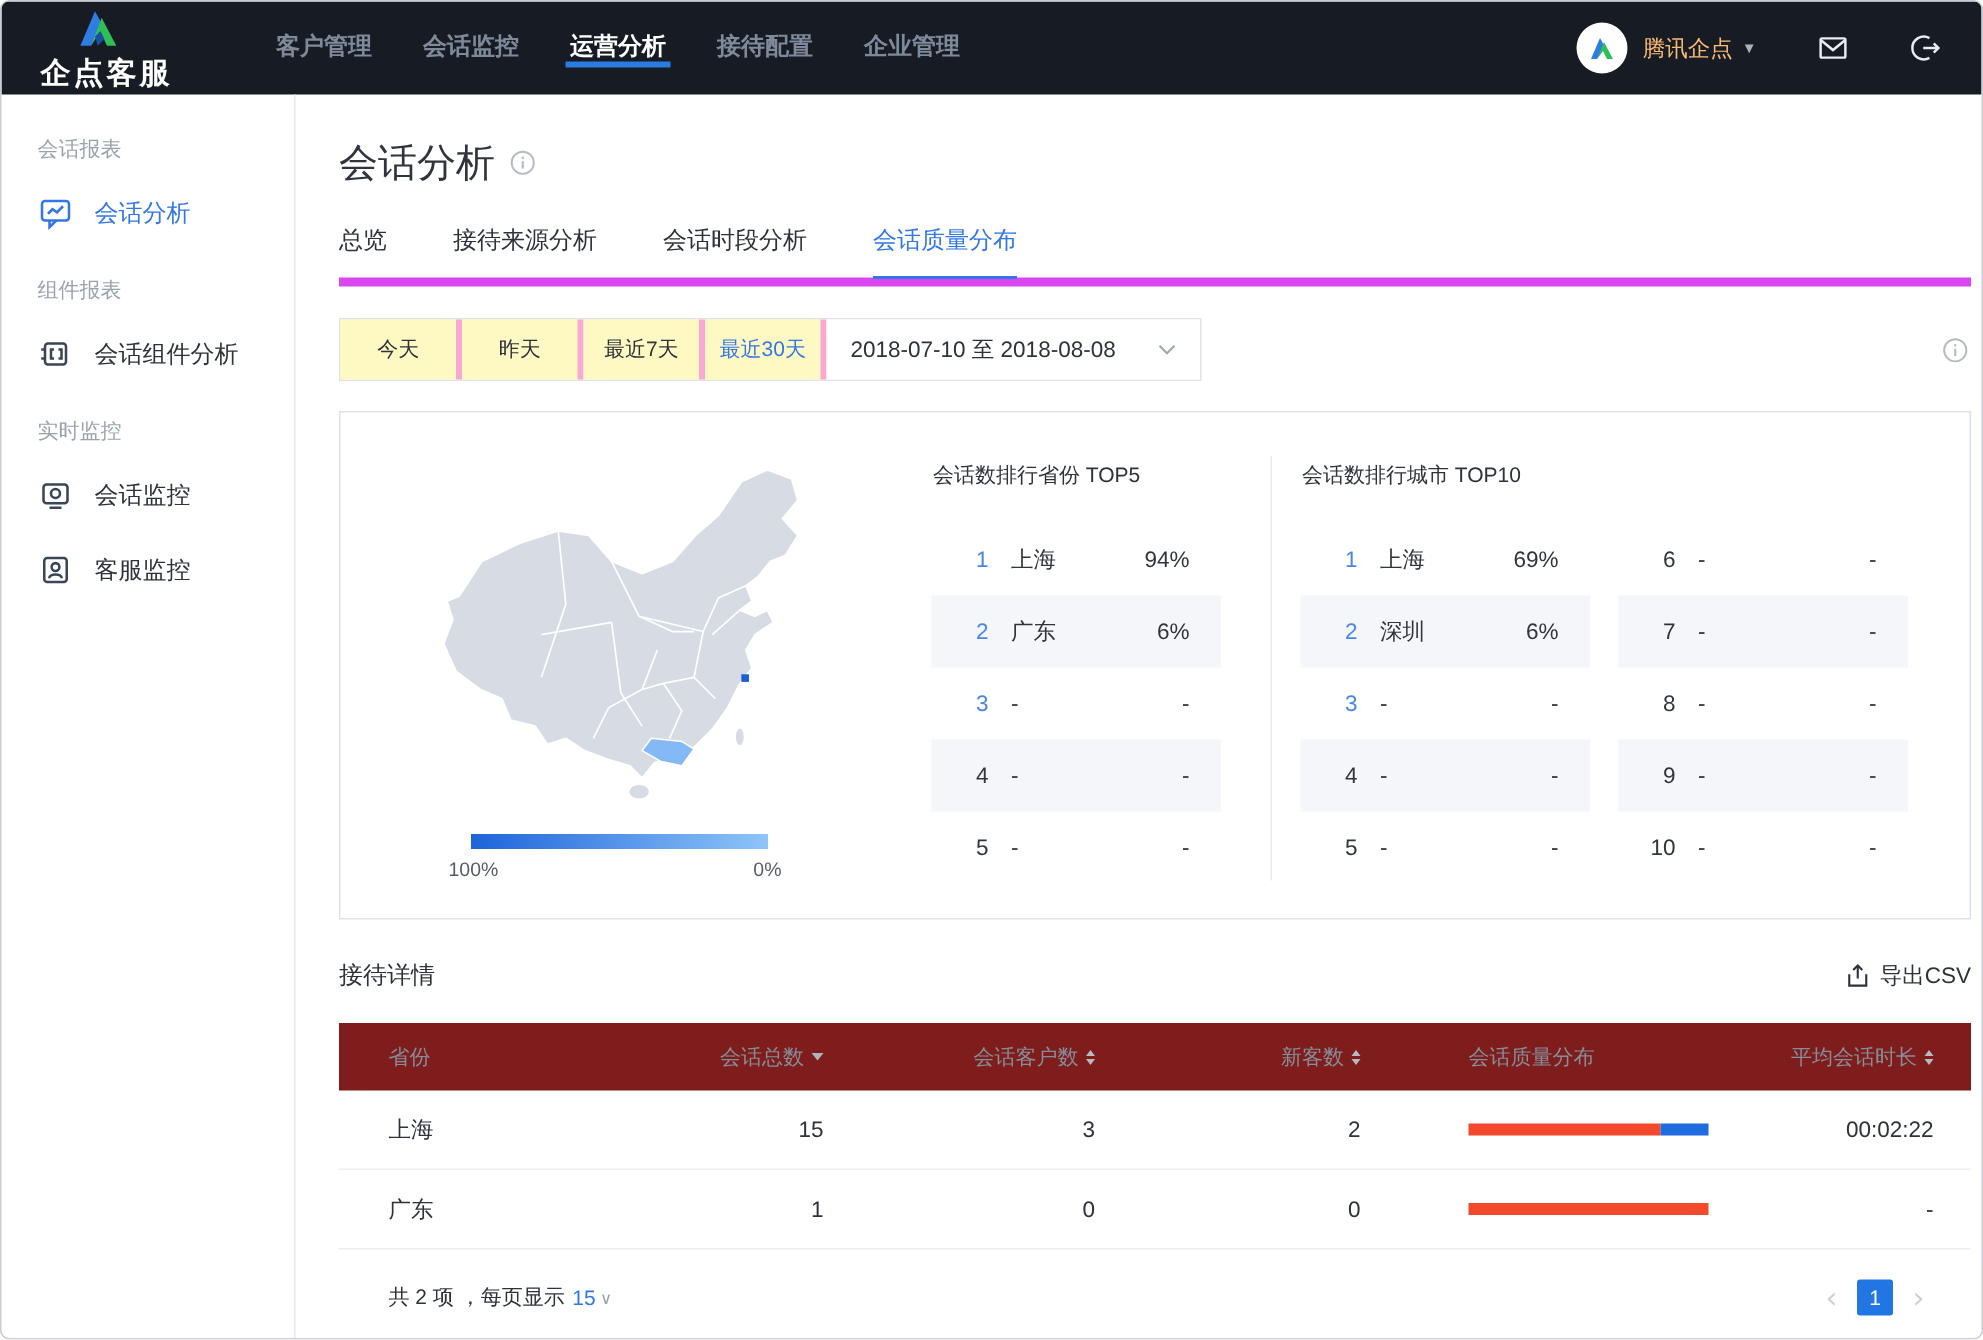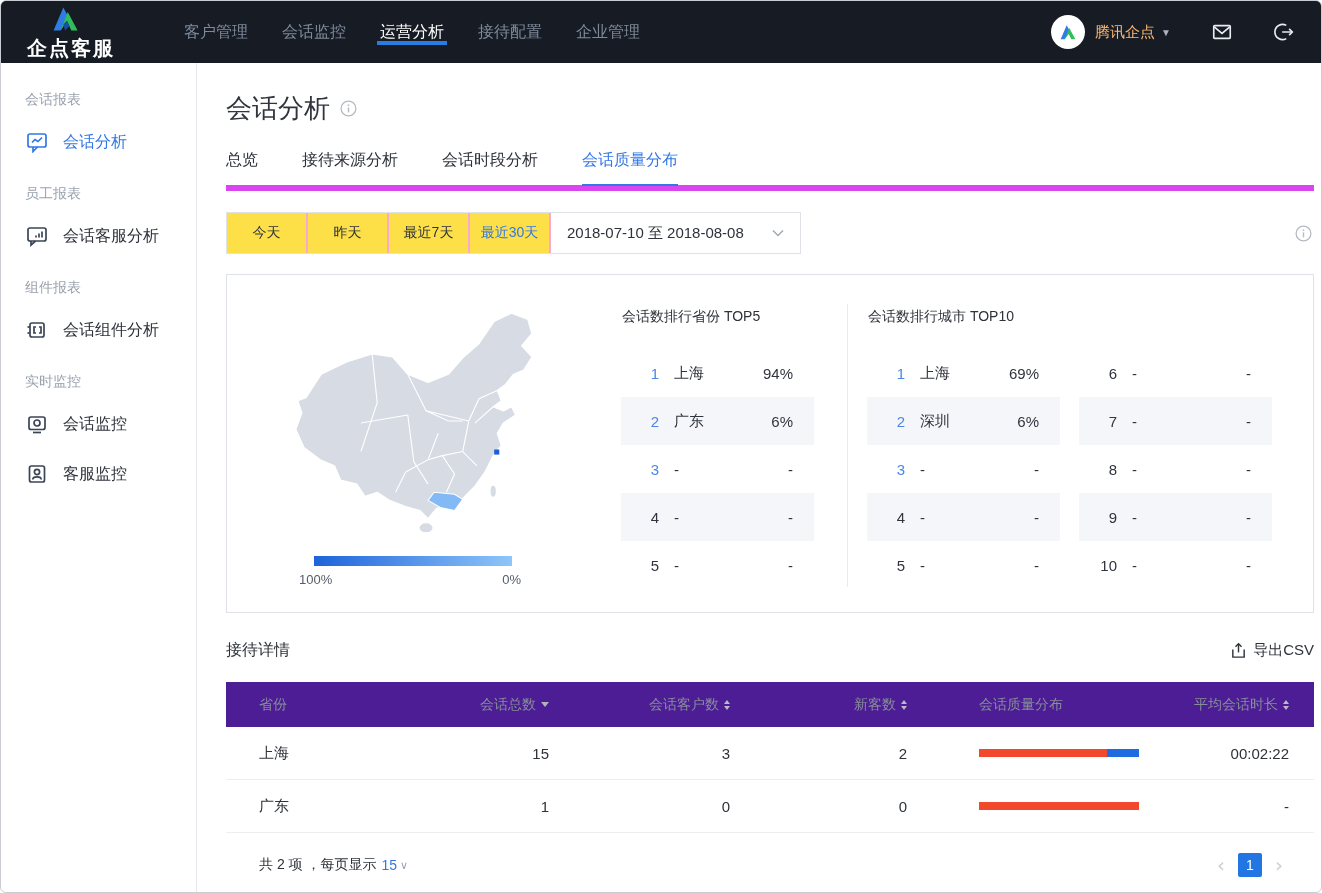--- a/index.html
+++ b/index.html
@@ -6,21 +6,21 @@
   html,body { width:1322px; height:893px; }
   body { font-family:"Liberation Sans","DejaVu Sans",sans-serif; background:#fff; color:#2e323a; }
   .window { width:1322px; height:893px; border:1px solid #c9ccd2; border-radius:6px; overflow:hidden; display:flex; flex-direction:column; background:#fff; }
 
   
   .navbar { height:62px; background:#161b24; display:flex; align-items:center; padding:0 26px; flex-shrink:0; }
   .brand { display:flex; align-items:center; margin-right:52px; cursor:pointer;flex-direction:column; }
   .brand-logo { width:32px; height:32px; margin-right:10px; }
   .brand-name { color:#fff; font-size:20px; font-weight:bold; letter-spacing:2px; }
   .nav-items { display:flex; height:62px; }
-  .nav-item { color:#7e8a9a; font-size:16px; padding:0 17px; height:44px; line-height:62px; position:relative; cursor:pointer; }
+  .nav-item { color:#7e8a9a; font-size:16px; padding:0 17px; height:44px; line-height:62px; position:relative; cursor:pointer;font-weight:bold; }
   .nav-item.active { color:#ffffff; }
   .nav-item.active::after { content:""; position:absolute; left:14px; right:14px; bottom:0; height:4px; background:#2b7ce0; }
   .nav-right { margin-left:auto; display:flex; align-items:center; }
   .avatar { width:34px; height:34px; border-radius:50%; background:#fff; display:flex; align-items:center; justify-content:center; cursor:pointer; }
   .avatar svg { width:24px; height:24px; }
   .account { display:flex; align-items:center; margin-left:10px; cursor:pointer; }
   .account-name { color:#fdba74; font-size:15px; }
   .account-caret { color:#aab2bf; font-size:10px; margin-left:6px; }
   .nav-icon { margin-left:40px; cursor:pointer; display:flex; }
   .nav-icon svg { width:22px; height:22px; }
@@ -42,21 +42,21 @@
   .title-row { margin-top:28px; display:flex; align-items:center; }
   .page-title { font-size:26px; color:#30343c; }
   .info-icon { width:17px; height:17px; margin-left:10px; display:inline-flex; }
   .tabs { display:flex; margin-top:24px; border-bottom:6px solid #d946ef; }
   .tab { font-size:16px; color:#2e323a; padding-bottom:13px; margin-right:44px; cursor:pointer; }
   .tab.active { color:#3377e6; border-bottom:2px solid #3377e6; margin-bottom:-1px; }
 
   
   .filter-row { margin-top:21px; display:flex; align-items:center; }
   .btn-group { display:flex; border:1px solid #dfe2e6; }
-  .qbtn { width:81px; height:40px; line-height:38px; text-align:center; font-size:14px; color:#2e323a; border-right:2px solid #f9a8d4; cursor:pointer; background:#fde047; }
+  .qbtn { width:81px; height:40px; line-height:38px; text-align:center; font-size:14px; color:#2e323a; border-right:4px solid #f9a8d4; cursor:pointer; background:#fef9c3; }
   .qbtn.active { color:#3377e6; }
   .date-btn { width:249px; height:40px; display:flex; align-items:center; padding:0 16px; font-size:15px; color:#2e323a; cursor:pointer; background:#fff; }
   .date-caret { margin-left:auto; color:#a2a8b1; display:flex; }
   .filter-info { margin-left:auto; margin-right:2px; display:flex; cursor:pointer; }
 
   
   .panel { margin-top:20px; border:1px solid #dfe2e6; height:339px; display:flex; }
   .map-col { width:375px; position:relative; flex-shrink:0; }
   .map-svg { position:absolute; left:48px; top:26px; width:296px; height:236px; }
   .legend-bar { position:absolute; left:87px; top:281px; width:198px; height:10px; background:linear-gradient(90deg,#1d64da,#8fc5f9); }
@@ -74,21 +74,21 @@
   .city-col { flex:1; padding-top:33px; min-width:0; }
   .city-lists { display:flex; margin-top:23px; }
   .city-list { margin-left:19px; width:193px; flex-shrink:0; }
 
   
   .detail-header { margin-top:27px; display:flex; align-items:center; }
   .detail-title { font-size:16px; color:#2e323a; }
   .export-btn { margin-left:auto; display:flex; align-items:center; font-size:15px; color:#2e323a; cursor:pointer; }
   .export-btn svg { width:17px; height:17px; margin-right:6px; }
   .table { margin-top:21px; }
-  .thead { display:flex; height:45px; align-items:center; background:#4c1d95; color:#868e98; font-size:14px; }
+  .thead { display:flex; height:45px; align-items:center; background:#7f1d1d; color:#868e98; font-size:14px; }
   .trow { display:flex; height:53px; align-items:center; border-bottom:1px solid #eceef1; font-size:15px; color:#2e323a; }
   .c1 { width:180px; padding-left:33px; flex-shrink:0; }
   .c2 { width:143px; text-align:right; flex-shrink:0; justify-content:flex-end; }
   .c3 { width:181px; text-align:right; flex-shrink:0; justify-content:flex-end; }
   .c4 { width:177px; text-align:right; flex-shrink:0; justify-content:flex-end; }
   .c5 { width:231px; padding-left:72px; flex-shrink:0; }
   .c6 { flex:1; text-align:right; padding-right:25px; justify-content:flex-end; }
   .th { display:flex; align-items:center; }
   .th.c2,.th.c3,.th.c4,.th.c6 { display:flex; }
   .sort-single { display:inline-block; margin-left:5px; width:0; height:0; border-left:4px solid transparent; border-right:4px solid transparent; border-top:5px solid #aeb4bc; }
@@ -166,35 +166,20 @@
         <div class="side-heading">会话报表</div>
         <div class="side-item active">
           <span class="sicon">
             <svg viewBox="0 0 22 22" fill="none" stroke="currentColor" stroke-width="1.7">
                 <rect x="2" y="3" width="18" height="13" rx="2"></rect>
                 <path d="M6,11.5 9,8.5 12,10.5 16,6.5"></path>
                 <path d="M7,16 7,20.5 11.5,16"></path>
               </svg>
           </span>
           <span>会话分析</span>
-        </div>
-      </div>
-      <div class="side-section">
-        <div class="side-heading">员工报表</div>
-        <div class="side-item">
-          <span class="sicon">
-            <svg viewBox="0 0 22 22" fill="none" stroke="currentColor" stroke-width="1.7">
-                <rect x="2" y="3" width="18" height="13" rx="2"></rect>
-                <path d="M5,16 5,20 9.5,16"></path>
-                <line x1="10" y1="12.5" x2="10" y2="10.5"></line>
-                <line x1="13" y1="12.5" x2="13" y2="8.5"></line>
-                <line x1="16" y1="12.5" x2="16" y2="6.5"></line>
-              </svg>
-          </span>
-          <span>会话客服分析</span>
         </div>
       </div>
       <div class="side-section">
         <div class="side-heading">组件报表</div>
         <div class="side-item">
           <span class="sicon">
             <svg viewBox="0 0 22 22" fill="none" stroke="currentColor" stroke-width="1.7">
                 <rect x="4" y="4" width="14" height="14" rx="2"></rect>
                 <line x1="4" y1="8" x2="1.5" y2="8"></line>
                 <line x1="4" y1="14" x2="1.5" y2="14"></line>

